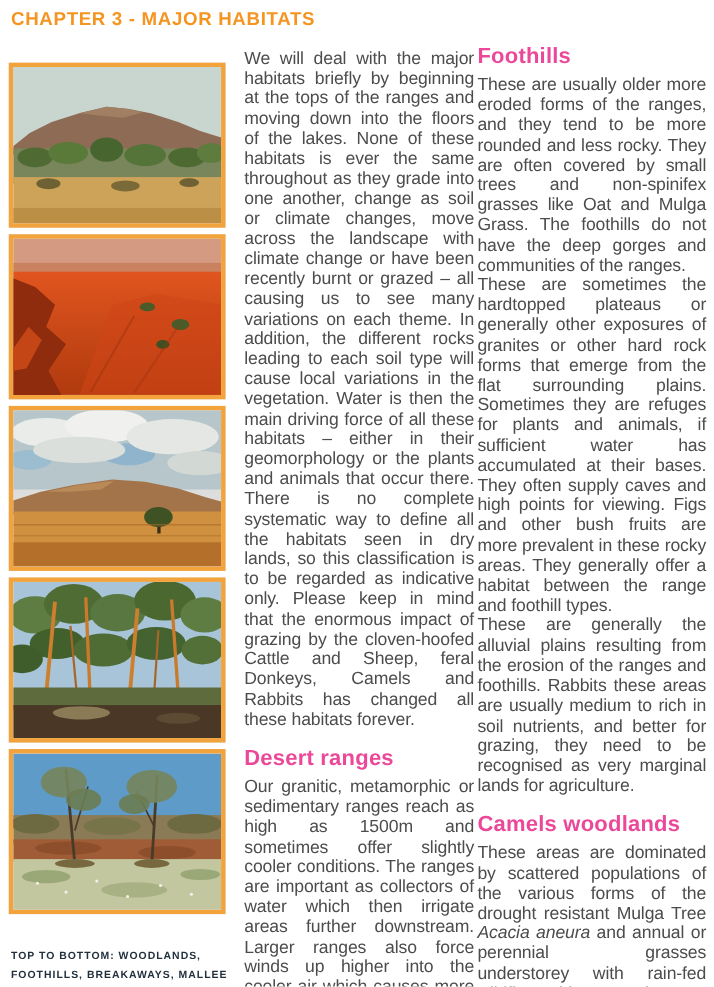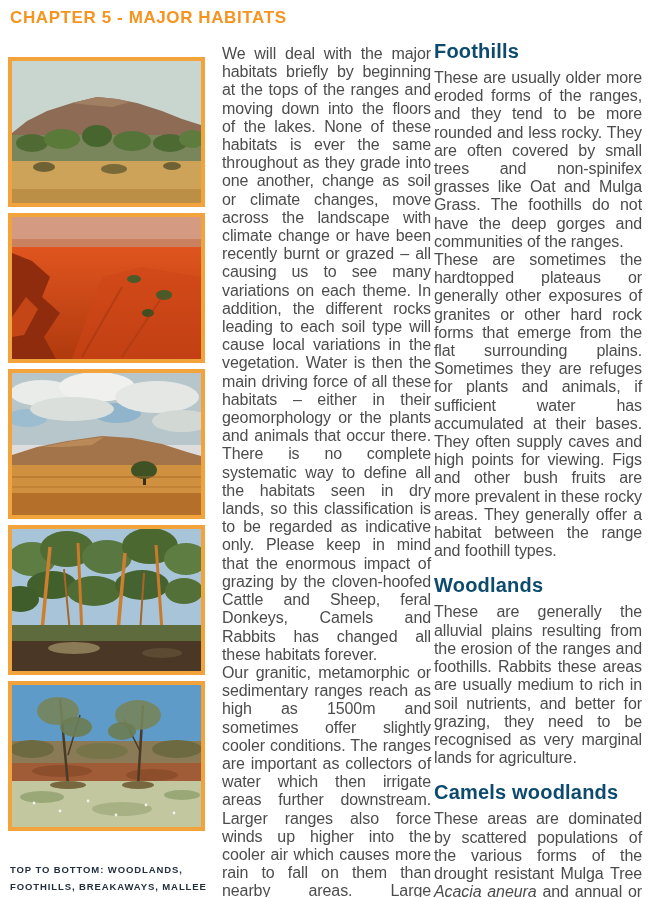--- a/index.html
+++ b/index.html
@@ -26,33 +26,33 @@
   }
   
   .col { position:absolute; }
   .col-middle { left:222px; top:45px; width:209px; }
   .col-right  { left:434px; top:40px; width:208px; }
   .body-text {
     font-size:16px; line-height:18.2px; color:#4C4C4C;
     text-align:justify; letter-spacing:-0.1px;
   }
   .section-heading {
-    font-size:20px; font-weight:bold; color:#0c4a6e;
+    font-size:20px; font-weight:bold; color:#ec4899;
     letter-spacing:0.2px; margin:14px 0 6px 0;
   }
   .col-right .section-heading:first-child,
   .col-middle .section-heading:first-child { margin-top:0; }
   .species { font-style:italic; }
 </style>
 </head>
 <body>
 
 <div class="page">
 
-  <h1 class="chapter-title">CHAPTER 5 - MAJOR HABITATS</h1>
+  <h1 class="chapter-title">CHAPTER 3 - MAJOR HABITATS</h1>
 
   <aside class="photo-column">
 
     <figure class="photo">
       <svg viewBox="0 0 189 142" preserveAspectRatio="none">
         <rect x="0" y="0" width="189" height="80" fill="#c9d6cf"></rect>
         <polygon points="0,72 15,60 35,50 60,42 85,36 105,38 125,42 150,50 170,58 189,64 189,80 0,80" fill="#8e6b55"></polygon>
         <polygon points="60,42 85,36 105,38 118,41 100,46 78,44" fill="#a07f63"></polygon>
         <rect x="0" y="74" width="189" height="32" fill="#79855a"></rect>
         <ellipse cx="20" cy="82" rx="16" ry="9" fill="#4f6b33"></ellipse>
@@ -171,29 +171,29 @@
         <ellipse cx="126" cy="100" rx="16" ry="4" fill="#77683f"></ellipse>
       </svg>
     </figure>
 
   </aside>
 
   <p class="photo-caption">TOP TO BOTTOM: WOODLANDS, FOOTHILLS, BREAKAWAYS, MALLEE WOODLANDS, MULGA WOODLANDS</p>
 
   <section class="col col-middle">
     <p class="body-text">We will deal with the major habitats briefly by beginning at the tops of the ranges and moving down into the floors of the lakes. None of these habitats is ever the same throughout as they grade into one another, change as soil or climate changes, move across the landscape with climate change or have been recently burnt or grazed – all causing us to see many variations on each theme. In addition, the different rocks leading to each soil type will cause local variations in the vegetation. Water is then the main driving force of all these habitats – either in their geomorphology or the plants and animals that occur there. There is no complete systematic way to define all the habitats seen in dry lands, so this classification is to be regarded as indicative only. Please keep in mind that the enormous impact of grazing by the cloven-hoofed Cattle and Sheep, feral Donkeys, Camels and Rabbits has changed all these habitats forever.</p>
+    <h2 class="section-heading">Desert ranges</h2>
     <p class="body-text">Our granitic, metamorphic or sedimentary ranges reach as high as 1500m and sometimes offer slightly cooler conditions. The ranges are important as collectors of water which then irrigate areas further downstream. Larger ranges also force winds up higher into the cooler air which causes more rain to fall on them than nearby areas. Large expanses of rock, rocky scree slopes on the sides, caves, fissures, canyons and valleys are common. As the water supplies accumulate at the bases we often see oases of plant and animal life, and relict species, not seen anywhere else on the mainland of Australia. Wallabies are common in the ranges and kangaroos in the areas near the water and better vegetation. Spinifex communities (see below) often dominate some ranges.</p>
   </section>
 
   <section class="col col-right">
     <h2 class="section-heading">Foothills</h2>
     <p class="body-text">These are usually older more eroded forms of the ranges, and they tend to be more rounded and less rocky. They are often covered by small trees and non-spinifex grasses like Oat and Mulga Grass. The foothills do not have the deep gorges and communities of the ranges.</p>
 
     <p class="body-text">These are sometimes the hardtopped plateaus or generally other exposures of granites or other hard rock forms that emerge from the flat surrounding plains. Sometimes they are refuges for plants and animals, if sufficient water has accumulated at their bases. They often supply caves and high points for viewing. Figs and other bush fruits are more prevalent in these rocky areas. They generally offer a habitat between the range and foothill types.</p>
 
-    <h2 class="section-heading">Woodlands</h2>
     <p class="body-text">These are generally the alluvial plains resulting from the erosion of the ranges and foothills. Rabbits these areas are usually medium to rich in soil nutrients, and better for grazing, they need to be recognised as very marginal lands for agriculture.</p>
 
     <h2 class="section-heading">Camels woodlands</h2>
     <p class="body-text"><span>These areas are dominated by scattered populations of the various forms of the drought resistant Mulga Tree </span><span class="species">Acacia aneura</span><span> and annual or perennial grasses understorey with rain-fed wildflower blooms and sparse grasses. These are usually on red alluvial soils from the eroded ranges and foothills. Termites are the grazers and their predators are common – especially small dragons and other lizards. There are also many mimic species of tree found in the stands. The Mulga trees are an important bush tucker source – seeds and sap – and the hard timber is used for weapons and tools.</span></p>
   </section>
 
 </div>
 
 </body></html>

